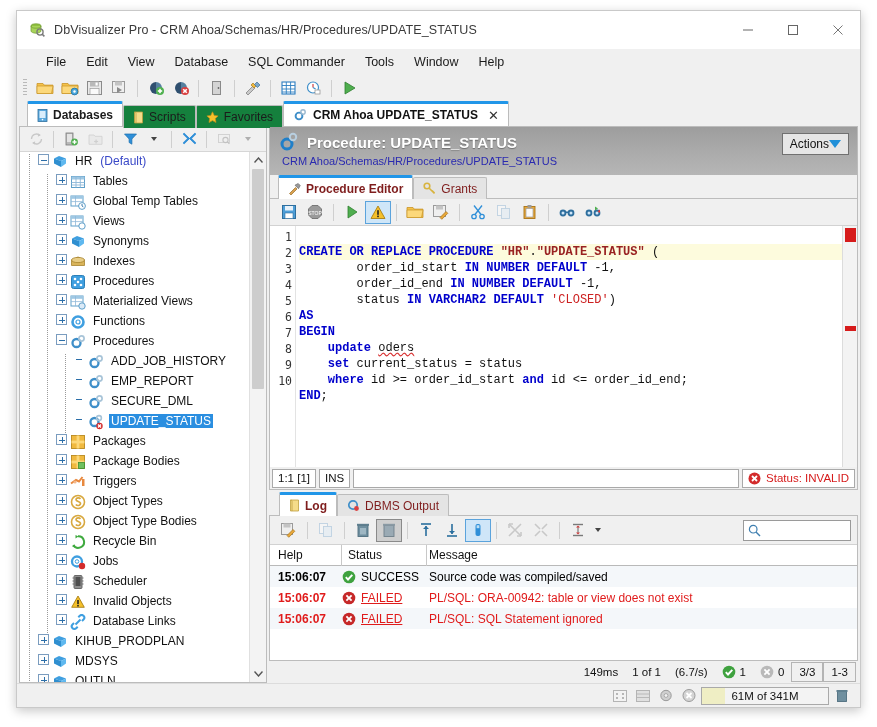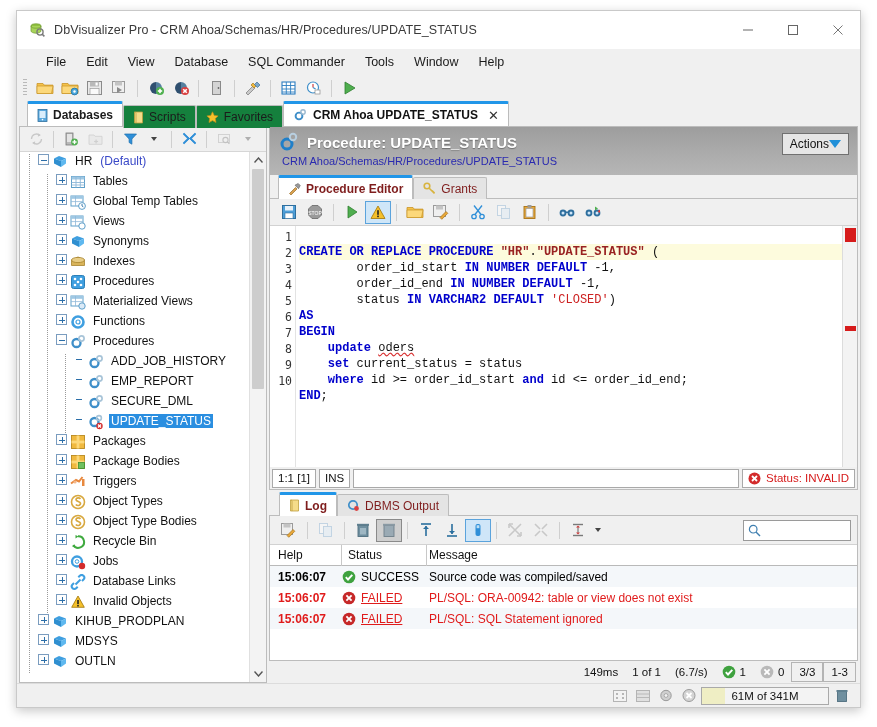--- a/index.html
+++ b/index.html
@@ -821,41 +821,61 @@
                 <span class="tlabel">Jobs</span>
               </div>
               <div class="trow">
                 <div class="tguides">
                   <div class="tguide v"></div>
                   <div class="tguide v"></div>
                 </div>
                 <div class="expander plus"></div>
                 <span class="ticon">
                   <svg width="16" height="16" viewBox="0 0 16 16">
+                    <rect x="4" y="1.5" width="8" height="13" rx="1" fill="#8f8f8f" stroke="#5f5f5f" stroke-width="0.9"></rect>
+                    <rect x="5.5" y="3" width="5" height="9" fill="#4f4f4f"></rect>
+                    <line x1="2.5" y1="4" x2="4" y2="4" stroke="#6f6f6f" stroke-width="1"></line>
+                    <line x1="2.5" y1="7" x2="4" y2="7" stroke="#6f6f6f" stroke-width="1"></line>
+                    <line x1="2.5" y1="10" x2="4" y2="10" stroke="#6f6f6f" stroke-width="1"></line>
+                    <line x1="12" y1="4" x2="13.5" y2="4" stroke="#6f6f6f" stroke-width="1"></line>
+                    <line x1="12" y1="7" x2="13.5" y2="7" stroke="#6f6f6f" stroke-width="1"></line>
+                    <line x1="12" y1="10" x2="13.5" y2="10" stroke="#6f6f6f" stroke-width="1"></line>
+                  </svg>
+                </span>
+                <span class="tlabel">Scheduler</span>
+              </div>
+              <div class="trow">
+                <div class="tguides">
+                  <div class="tguide v"></div>
+                  <div class="tguide v"></div>
+                </div>
+                <div class="expander plus"></div>
+                <span class="ticon">
+                  <svg width="16" height="16" viewBox="0 0 16 16">
+                    <path d="M8 2l6.3 11.3H1.7z" fill="#f5c02a" stroke="#a87f16" stroke-width="0.9"></path>
+                    <rect x="7.2" y="6" width="1.6" height="4.2" fill="#222"></rect>
+                    <rect x="7.2" y="11" width="1.6" height="1.5" fill="#222"></rect>
+                  </svg>
+                </span>
+                <span class="tlabel">Invalid Objects</span>
+              </div>
+              <div class="trow">
+                <div class="tguides">
+                  <div class="tguide v"></div>
+                  <div class="tguide v"></div>
+                </div>
+                <div class="expander plus"></div>
+                <span class="ticon">
+                  <svg width="16" height="16" viewBox="0 0 16 16">
                     <path d="M5.5 10.5L10.5 5.5" stroke="#3f9fe0" stroke-width="2"></path>
                     <path d="M4 9l-1.5 1.5a2.6 2.6 0 003.7 3.7L7.7 12.7" fill="none" stroke="#3f9fe0" stroke-width="2"></path>
                     <path d="M12 7l1.5-1.5a2.6 2.6 0 00-3.7-3.7L8.3 3.3" fill="none" stroke="#3f9fe0" stroke-width="2"></path>
                   </svg>
                 </span>
                 <span class="tlabel">Database Links</span>
-              </div>
-              <div class="trow">
-                <div class="tguides">
-                  <div class="tguide v"></div>
-                  <div class="tguide v"></div>
-                </div>
-                <div class="expander plus"></div>
-                <span class="ticon">
-                  <svg width="16" height="16" viewBox="0 0 16 16">
-                    <path d="M8 2l6.3 11.3H1.7z" fill="#f5c02a" stroke="#a87f16" stroke-width="0.9"></path>
-                    <rect x="7.2" y="6" width="1.6" height="4.2" fill="#222"></rect>
-                    <rect x="7.2" y="11" width="1.6" height="1.5" fill="#222"></rect>
-                  </svg>
-                </span>
-                <span class="tlabel">Invalid Objects</span>
               </div>
               <div class="trow">
                 <div class="tguides">
                   <div class="tguide v"></div>
                 </div>
                 <div class="expander plus"></div>
                 <span class="ticon">
                   <svg width="16" height="16" viewBox="0 0 16 16">
                     <path d="M2 4.5l5-2.5 7 2.5-5 2.5z" fill="#3f9fe0"></path>
                     <path d="M2 4.5v5l7 3.5v-6z" fill="#2f8fd0"></path>

